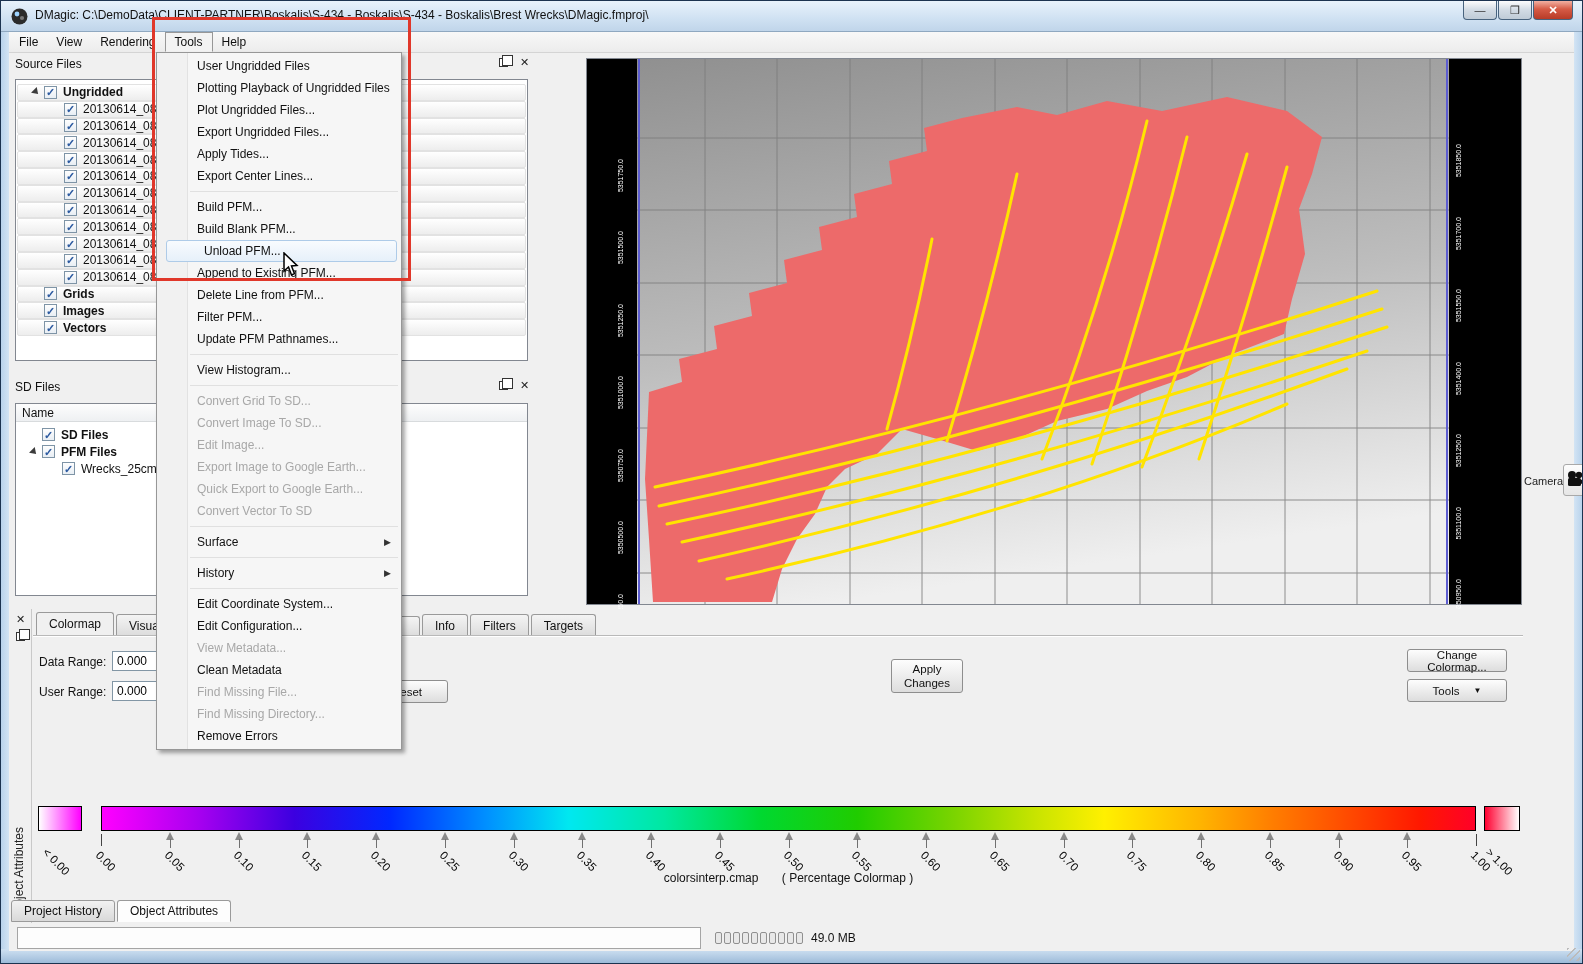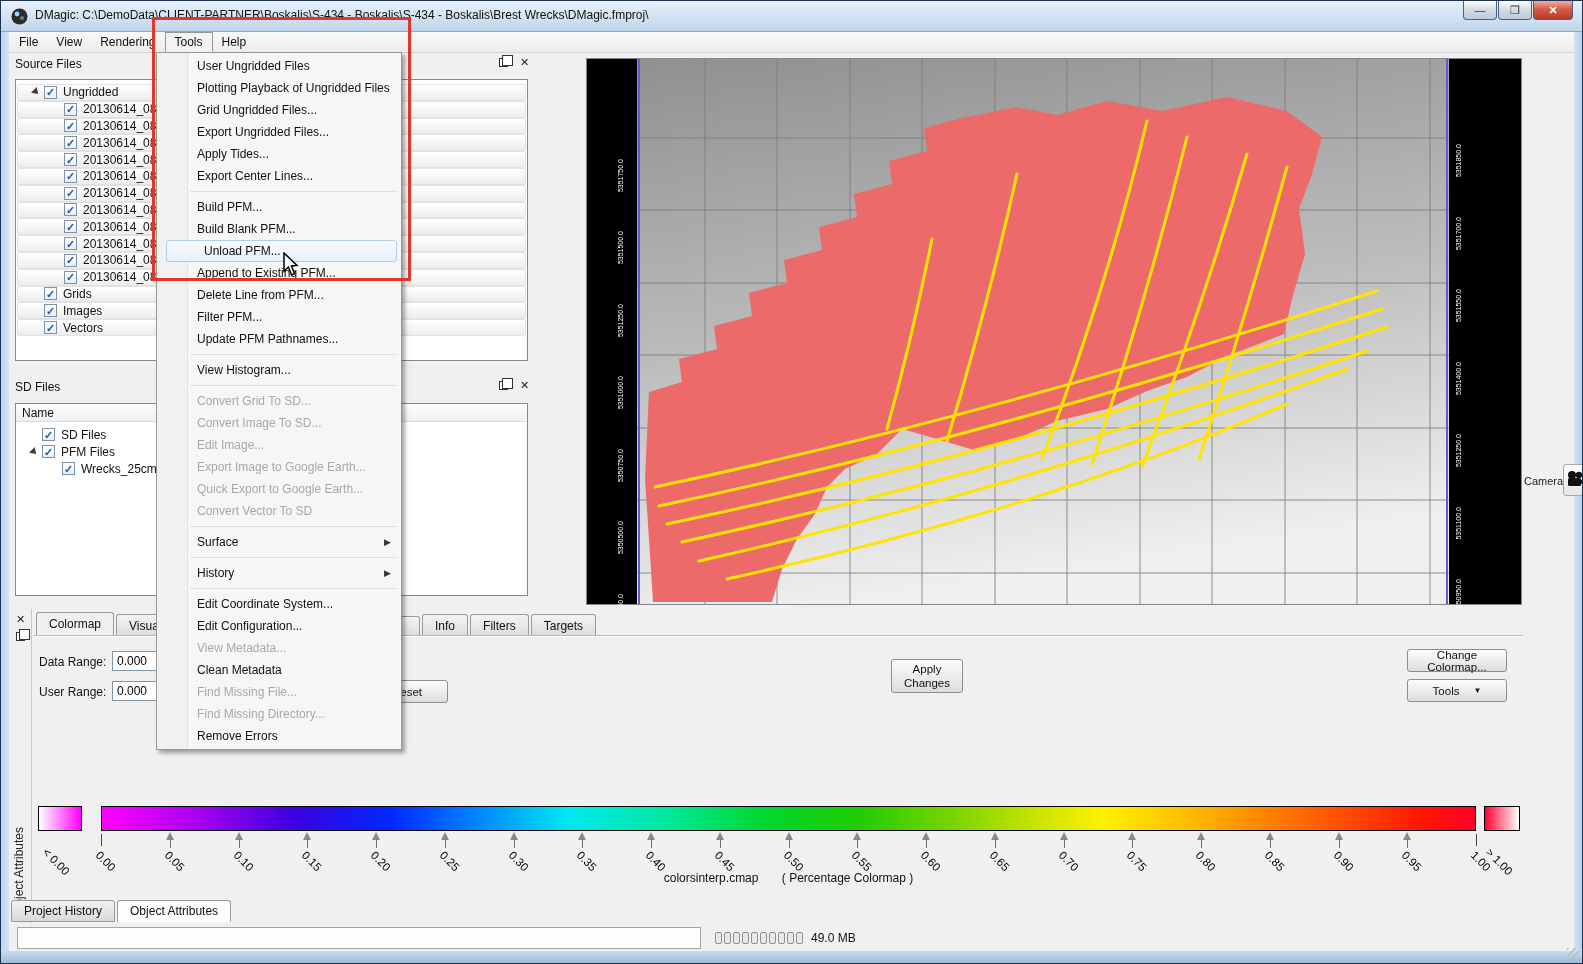--- a/index.html
+++ b/index.html
@@ -27,21 +27,21 @@
   
   .dockhdr { position:absolute; height:18px; font-size:12px; color:#111; display:flex; align-items:center; }
   .dockhdr .hbtns { position:absolute; right:4px; top:0; display:flex; gap:6px; }
   .hbtn { width:15px; height:14px; display:flex; align-items:center; justify-content:center; font-size:11px; color:#222; }
   .float-ico { position:relative; width:9px; height:9px; border:1px solid #333; background:#fff; }
   .float-ico::before { content:""; position:absolute; left:2px; top:-4px; width:9px; height:9px; border:1px solid #333; background:#fff; }
   .panel { position:absolute; background:#fff; border:1px solid #828790; overflow:hidden; }
   .trow { height:17px; display:flex; align-items:center; font-size:12px; color:#111; }
   .src-rows .trow { background:linear-gradient(#ffffff,#ededed); border:1px solid #e2e2e2; border-radius:2px;
     margin:0 1px 0 1px; height:16.8px; }
-  .trow.bold .tlabel { font-weight:normal; }
+  .trow.bold .tlabel { font-weight:bold; }
   .trow.root { padding-left:10px; } .trow.child { padding-left:30px; }
   .expander { width:16px; height:12px; position:relative; visibility:hidden; flex:0 0 16px; }
   .trow.exp .expander { visibility:visible; }
   .expander::before { content:""; position:absolute; left:4px; top:3px; border-left:4px solid transparent;
     border-right:4px solid transparent; border-top:6px solid #3c3c3c; transform:rotate(-45deg); }
   .cbx { width:13px; height:13px; border:1px solid #7e94a6; background:linear-gradient(#fefefe,#e8eef4);
     display:flex; align-items:center; justify-content:center; margin-right:6px; flex:0 0 13px; }
   .cbx .chk { color:#2c5aa0; font-size:11px; font-weight:bold; line-height:10px; }
   .namehdr { height:18px; background:linear-gradient(#fdfdfd,#eef0f2); border-bottom:1px solid #d8dbdd;
     font-size:12px; color:#111; display:flex; align-items:center; padding-left:6px; }
@@ -675,21 +675,21 @@
         <span class="mi-label">User Ungridded Files</span>
 
       </div>
 
       <div class="mi normal">
         <span class="mi-label">Plotting Playback of Ungridded Files</span>
 
       </div>
 
       <div class="mi normal">
-        <span class="mi-label">Grid Ungridded Files...</span>
+        <span class="mi-label">Plot Ungridded Files...</span>
 
       </div>
 
       <div class="mi normal">
         <span class="mi-label">Export Ungridded Files...</span>
 
       </div>
 
       <div class="mi normal">
         <span class="mi-label">Apply Tides...</span>

